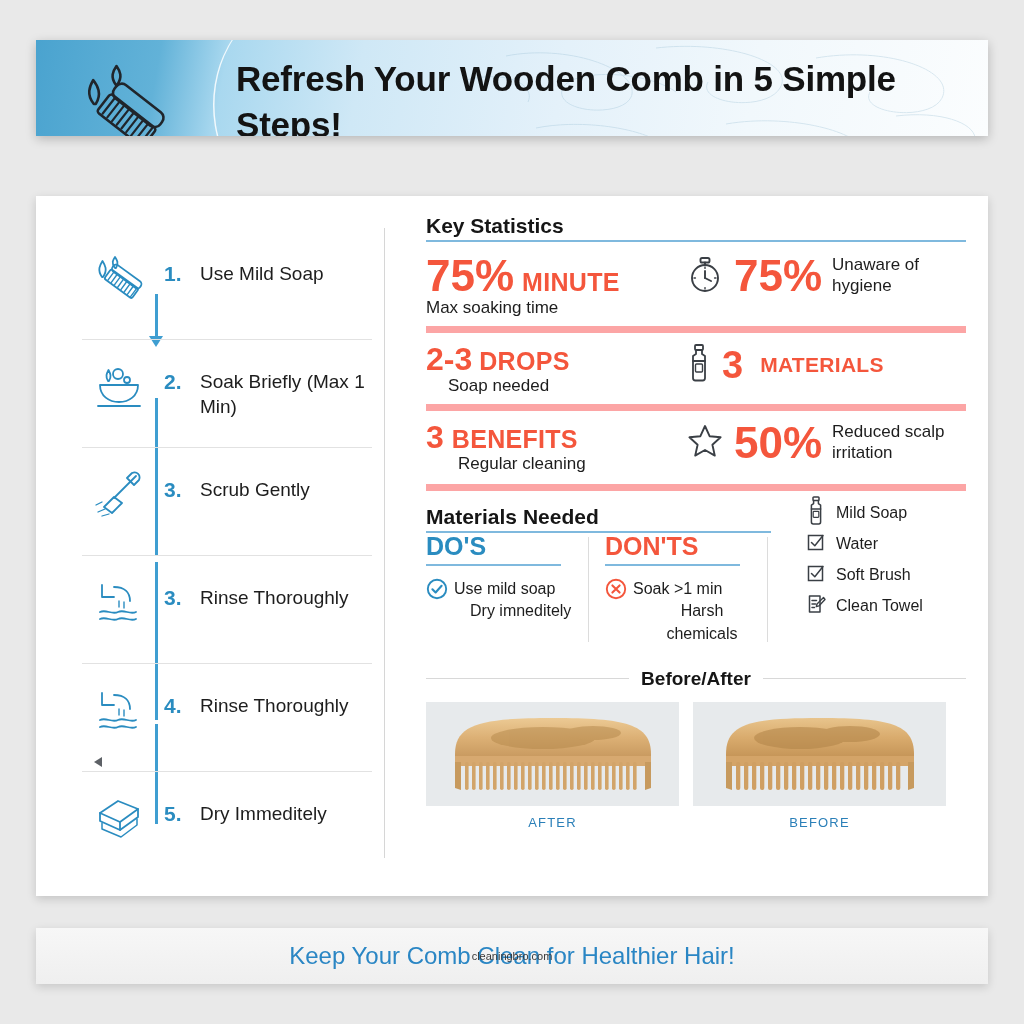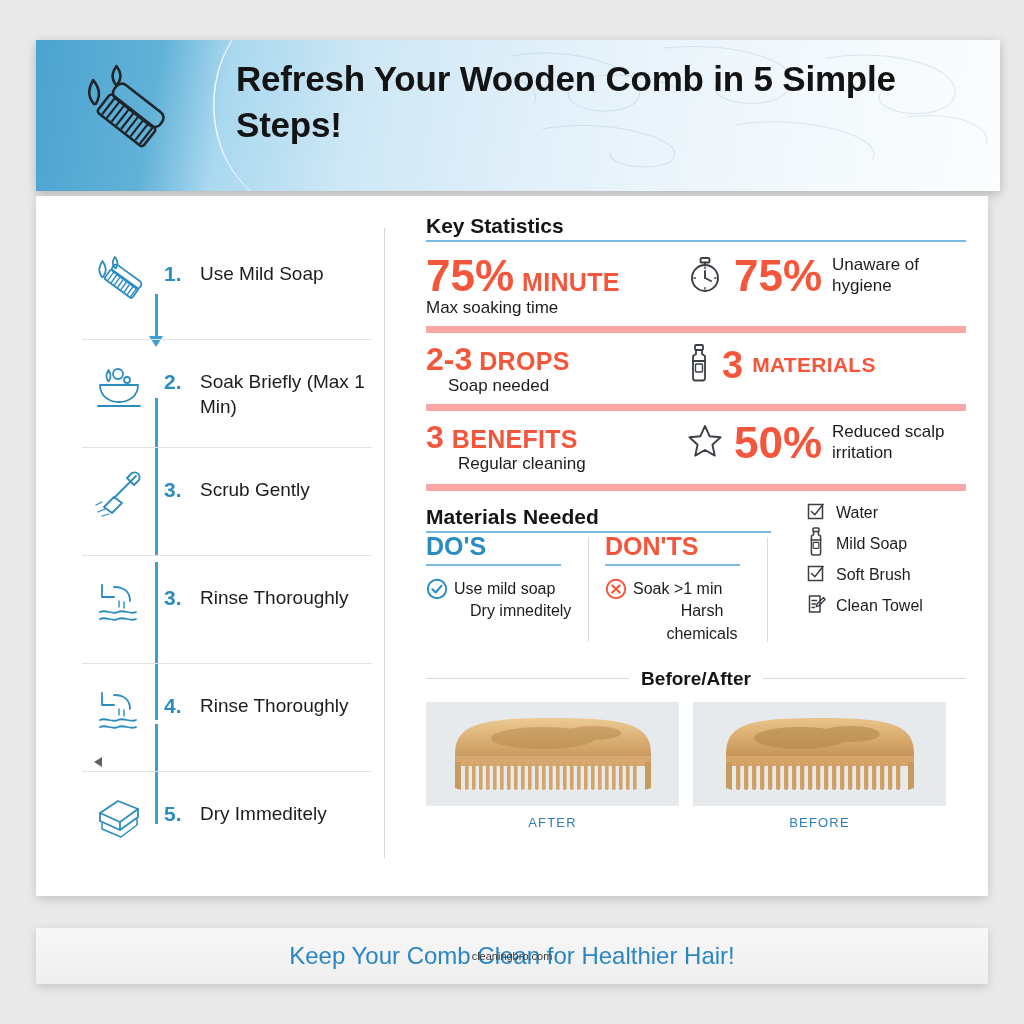--- a/index.html
+++ b/index.html
@@ -6,25 +6,24 @@
   body{
     width:1024px;height:1024px;
     background:#e9e9e9;
     font-family:"Liberation Sans", sans-serif;
     overflow:hidden;
   }
   .page{position:relative;width:1024px;height:1024px;}
 
   
   .header{
-    position:absolute;left:36px;top:40px;width:952px;height:151px;
+    position:absolute;left:36px;top:40px;width:952px;height:96px;
     background:linear-gradient(100deg,#4aa3cf 0%,#62b2d8 13%,#a9d8ef 20%,#cfe8f6 34%,#e4f1fa 55%,#f1f8fc 75%,#fbfdfe 100%);
     box-shadow:0 3px 10px rgba(0,0,0,.22);
     overflow:hidden;
-    padding-left:12px;
   }
   .hdr-swirls{position:absolute;inset:0;opacity:.30;}
   .hdr-arc{
     position:absolute;left:148px;top:-40px;width:230px;height:210px;
     border-radius:50%;
     border-left:2px solid rgba(255,255,255,.85);
     transform:scaleX(.75);
   }
   .hdr-iconbox{
     position:absolute;left:0;top:0;width:170px;height:128px;
@@ -376,21 +375,21 @@
               <svg width="26" height="40" viewBox="0 0 26 40">
                 <g fill="none" stroke="#3a3f45" stroke-width="1.8" stroke-linejoin="round" stroke-linecap="round">
                   <rect x="9" y="2" width="8" height="5" rx="1"></rect>
                   <path d="M10 7 L 10 11 L 7 13 L 7 35 C 7 36.6 8 37.5 9.4 37.5 L 16.6 37.5 C 18 37.5 19 36.6 19 35 L 19 13 L 16 11 L 16 7"></path>
                   <line x1="7" y1="18" x2="19" y2="18"></line>
                   <rect x="9.5" y="21" width="7" height="8" rx="1" stroke-width="1.4"></rect>
                 </g>
               </svg>
             </span>
             <span class="big md">3</span>
-            <span class="unit sm" style="margin-left:9px;">MATERIALS</span>
+            <span class="unit sm" style="margin-left:17px;">MATERIALS</span>
           </div>
         </div>
 
         <div class="stat-row" style="padding:10px 0 10px 0;">
           <div class="stat-left">
             <div style="display:flex;align-items:baseline;">
               <span class="big sm">3</span>
               <span class="unit" style="margin-left:8px;">BENEFITS</span>
             </div>
             <div class="sub" style="padding-left:32px;">Regular cleaning</div>
@@ -448,39 +447,39 @@
               </span>
             </div>
           </div>
 
           <div class="dd-sep"></div>
         </div>
 
         <div class="mat-list">
           <div class="mat-item">
             <span>
-              <svg width="20" height="20" viewBox="0 0 20 20">
-                <rect x="2.5" y="3.5" width="14" height="14" fill="none" stroke="#3a3f45" stroke-width="1.5"></rect>
-                <path d="M5.5 10.5 L 8.8 13.8 L 17 3.5" fill="none" stroke="#3a3f45" stroke-width="1.5" stroke-linecap="round" stroke-linejoin="round"></path>
-              </svg>
-            </span>
-            <span class="mat-label">Water</span>
-          </div>
-          <div class="mat-item">
-            <span>
               <svg width="20" height="30" viewBox="0 0 20 30">
                 <g fill="none" stroke="#3a3f45" stroke-width="1.5" stroke-linejoin="round" stroke-linecap="round">
                   <rect x="7" y="1" width="6" height="3.6" rx=".8"></rect>
                   <path d="M7.6 4.6 L 7.6 7.6 L 5.4 9.2 L 5.4 26 C 5.4 27.2 6.2 27.9 7.2 27.9 L 12.8 27.9 C 13.8 27.9 14.6 27.2 14.6 26 L 14.6 9.2 L 12.4 7.6 L 12.4 4.6"></path>
                   <line x1="5.4" y1="13" x2="14.6" y2="13"></line>
                   <rect x="7.2" y="15.4" width="5.6" height="6" rx=".8" stroke-width="1.2"></rect>
                 </g>
               </svg>
             </span>
             <span class="mat-label">Mild Soap</span>
+          </div>
+          <div class="mat-item">
+            <span>
+              <svg width="20" height="20" viewBox="0 0 20 20">
+                <rect x="2.5" y="3.5" width="14" height="14" fill="none" stroke="#3a3f45" stroke-width="1.5"></rect>
+                <path d="M5.5 10.5 L 8.8 13.8 L 17 3.5" fill="none" stroke="#3a3f45" stroke-width="1.5" stroke-linecap="round" stroke-linejoin="round"></path>
+              </svg>
+            </span>
+            <span class="mat-label">Water</span>
           </div>
           <div class="mat-item">
             <span>
               <svg width="20" height="20" viewBox="0 0 20 20">
                 <rect x="2.5" y="3.5" width="14" height="14" fill="none" stroke="#3a3f45" stroke-width="1.5"></rect>
                 <path d="M5.5 10.5 L 8.8 13.8 L 17 3.5" fill="none" stroke="#3a3f45" stroke-width="1.5" stroke-linecap="round" stroke-linejoin="round"></path>
               </svg>
             </span>
             <span class="mat-label">Soft Brush</span>
           </div>

